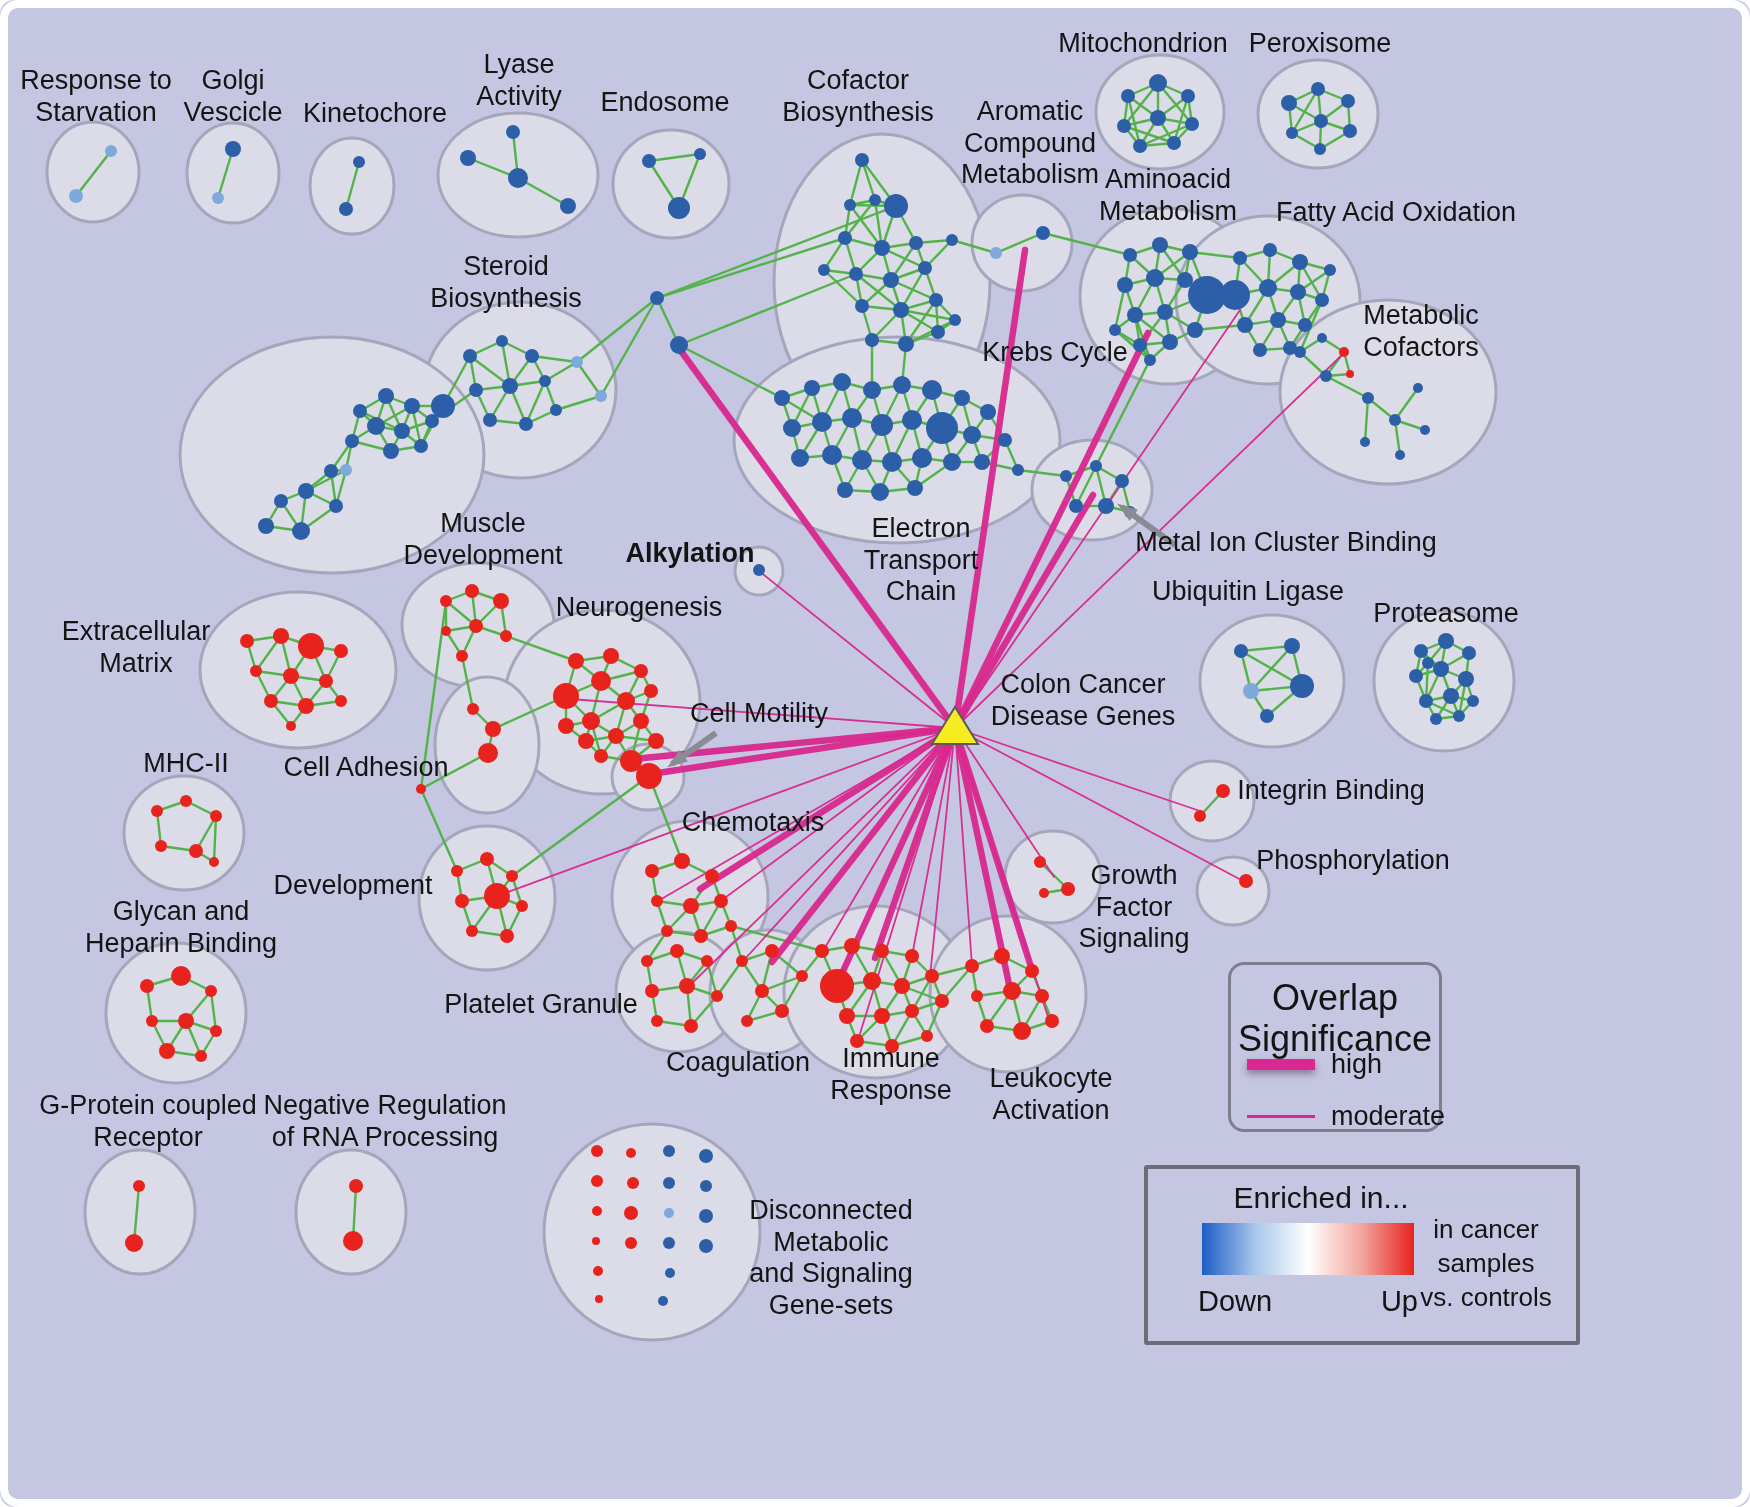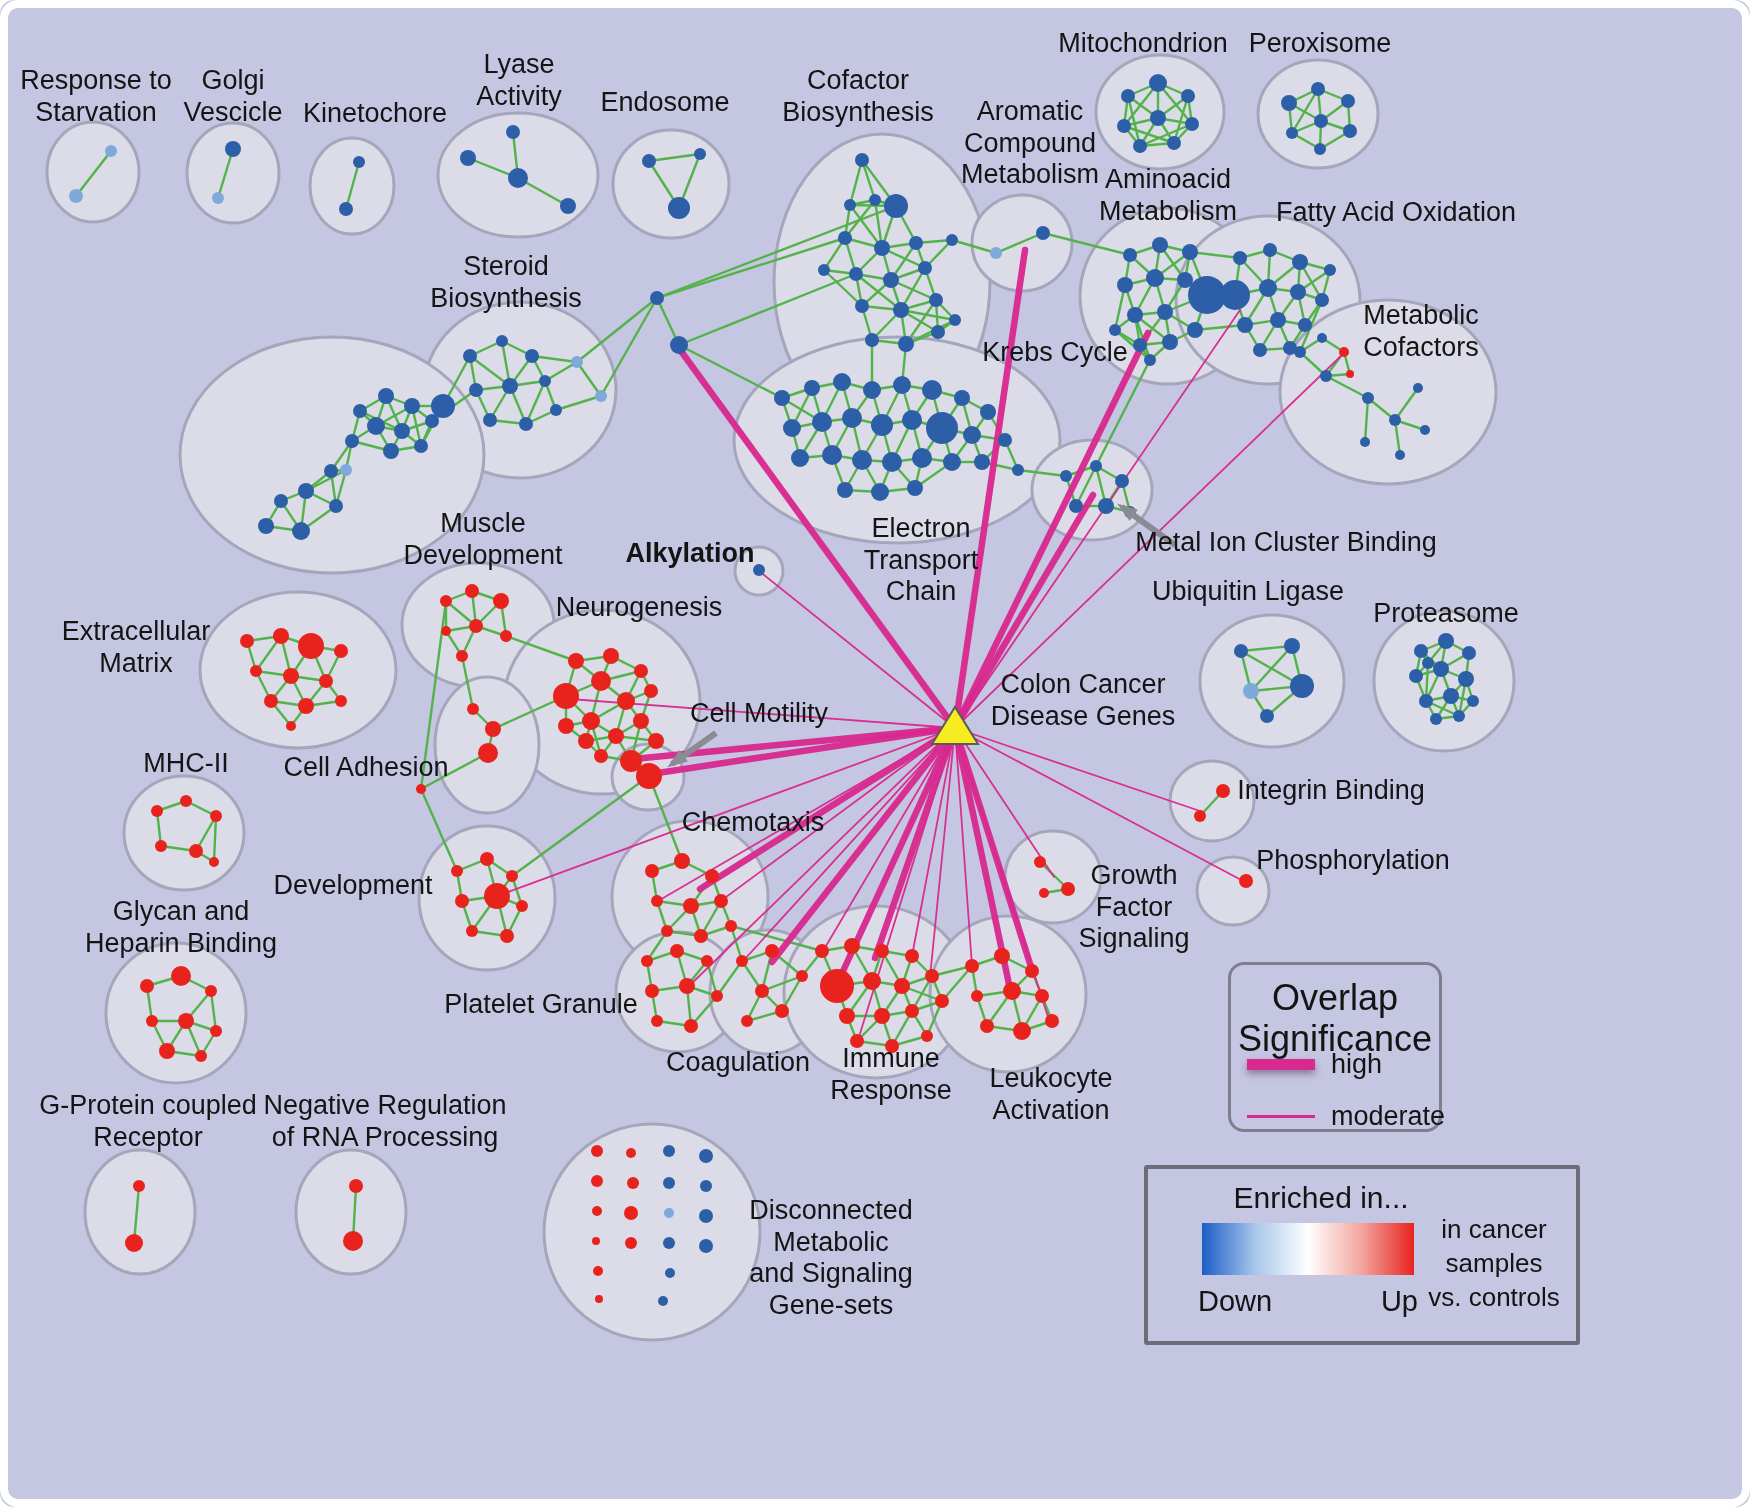--- a/index.html
+++ b/index.html
@@ -36,21 +36,21 @@
   }
   #legend-enriched .legend-title {
     position: absolute; left: 0; top: 12px; width: 346px; text-align: center; font-size: 30px;
   }
   .gradient-bar { position: absolute; left: 54px; top: 54px; width: 212px; height: 52px; }
   .gradient-labels {
     position: absolute; left: 50px; top: 116px; width: 220px;
     display: flex; justify-content: space-between; font-size: 29px;
   }
   .enriched-note {
-    position: absolute; right: 2px; top: 44px; width: 160px;
+    position: absolute; right: 10px; top: 44px; width: 160px;
     text-align: center; font-size: 26px; line-height: 1.3; white-space: pre-line;
   }
 </style>
 </head>
 <body>
 
 <div id="figure">
   <div id="canvas" style="background: rgb(197, 198, 225);">
     <svg id="net" width="1750" height="1507" viewBox="0 0 1750 1507">
         <g>

